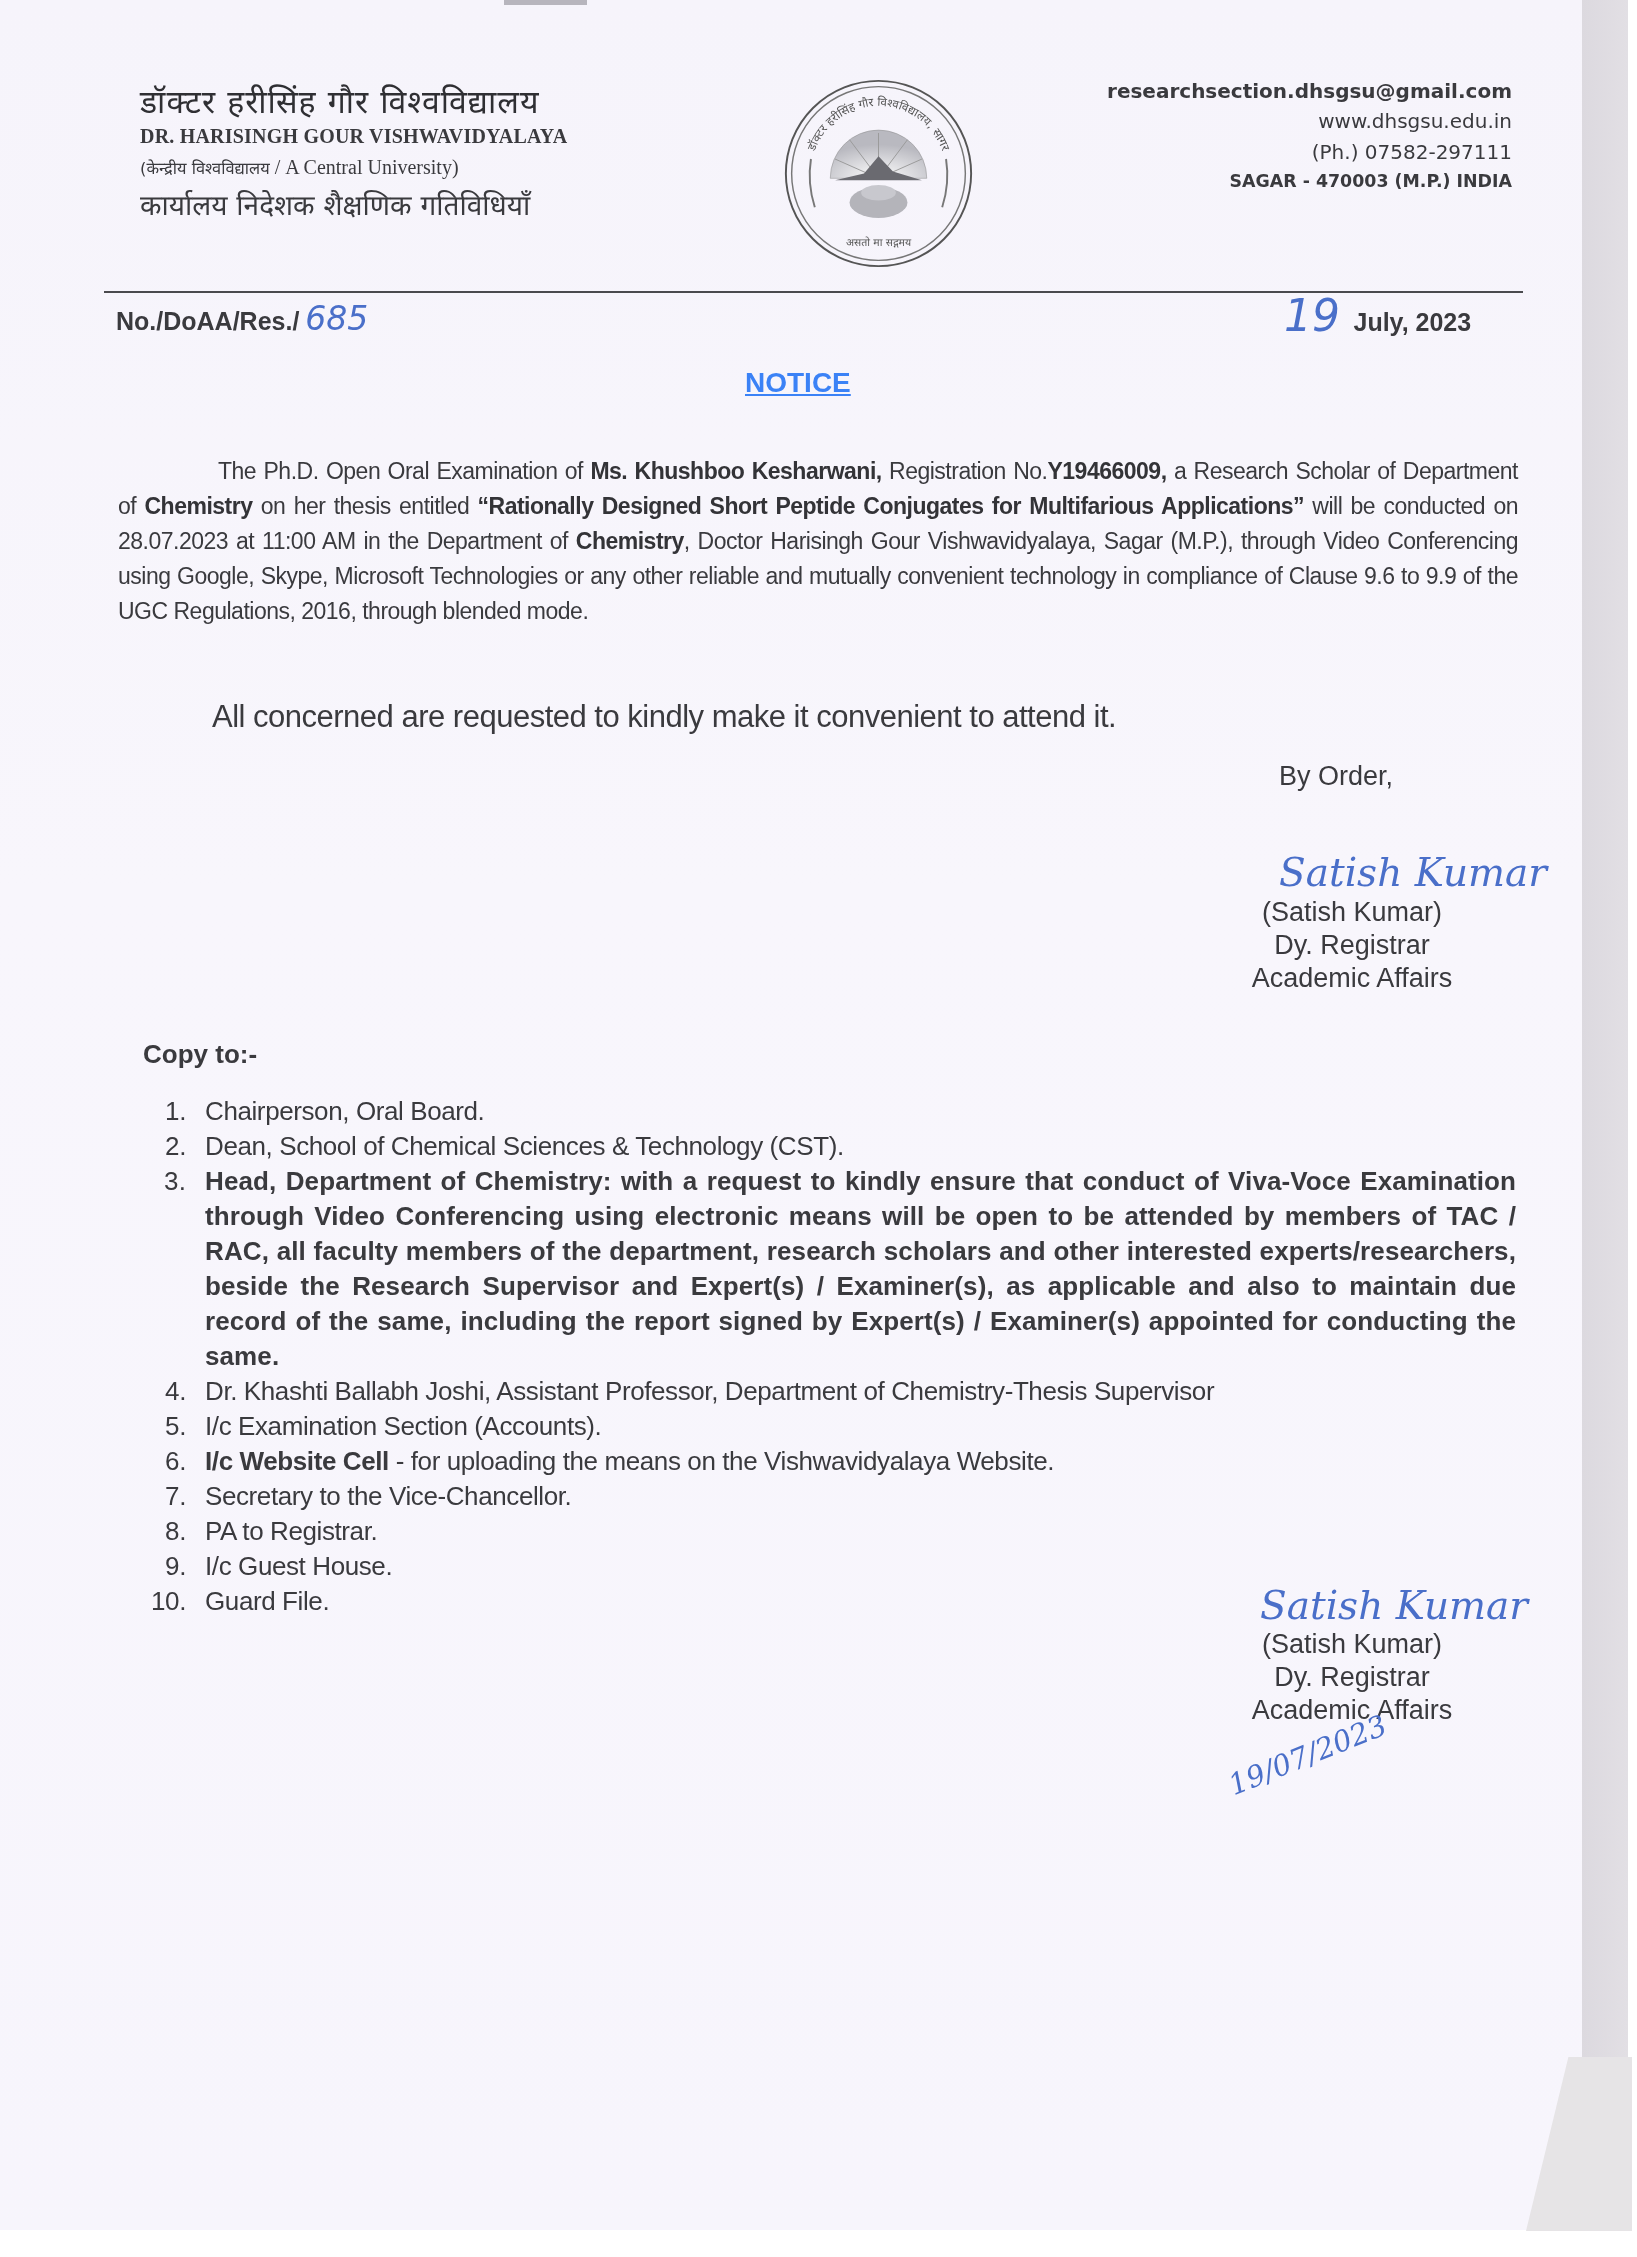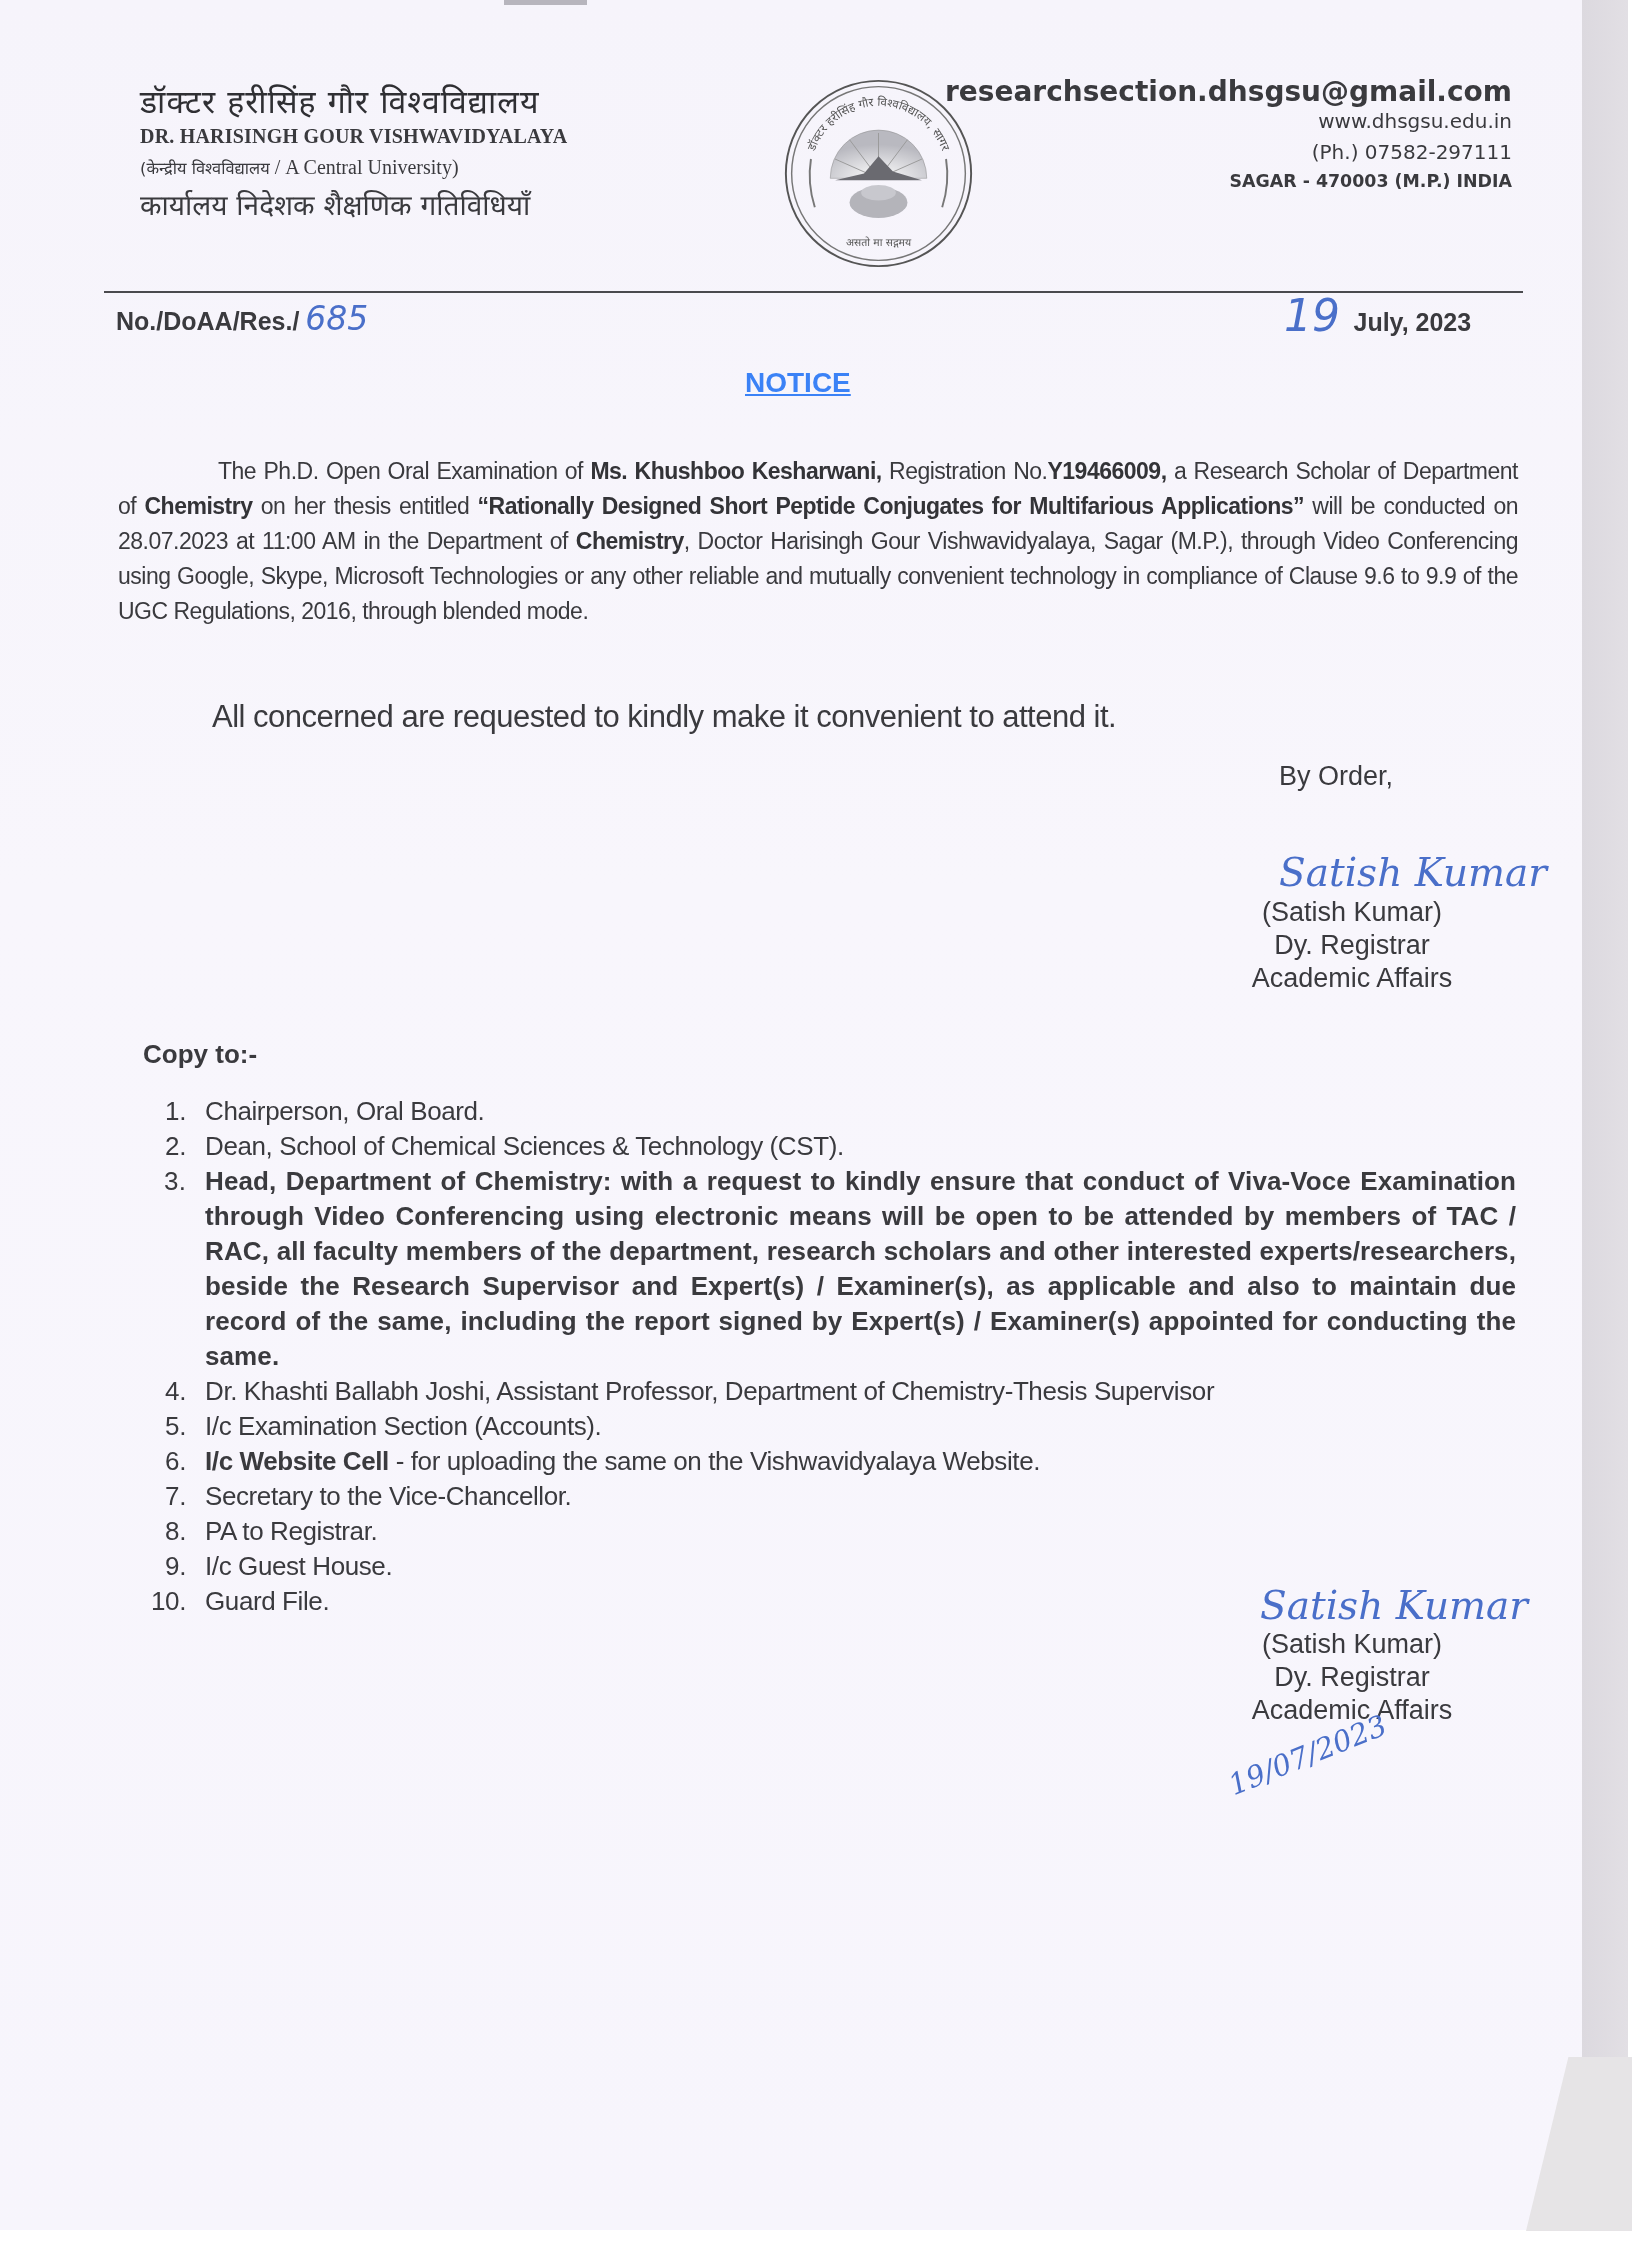--- a/index.html
+++ b/index.html
@@ -33,21 +33,21 @@
   .central-univ { font-family: "Liberation Serif", serif; font-size: 20px; color: #3a3a3e; line-height: 33px; }
   .central-univ .hin { font-family: "DejaVu Sans", sans-serif; font-size: 16.4px; }
   .hindi-office { font-family: "DejaVu Sans", sans-serif; font-size: 28px; color: #3a3a3e; line-height: 41px; font-weight: 300; }
   .eng-office { font-family: "Liberation Sans", sans-serif; font-size: 30px; color: #3a3a3e; line-height: 35px; }
 
   
   .logo { position: absolute; left: 782px; top: 77px; width: 193px; height: 193px; }
 
   
   .hdr-right { position: absolute; right: 126px; top: 77px; text-align: right; font-family: "DejaVu Sans", sans-serif; color: #3a3a3e; }
-  .hdr-right .email { font-weight: bold; font-size: 28px; line-height: 29px; }
+  .hdr-right .email { font-weight: bold; font-size: 20px; line-height: 29px; }
   .hdr-right .web { font-size: 20px; line-height: 31px; }
   .hdr-right .ph { font-size: 20px; line-height: 31px; }
   .hdr-right .addr { font-weight: bold; font-size: 17.4px; line-height: 27px; }
 
   .rule { position: absolute; left: 104px; top: 291px; width: 1419px; height: 1.9px; background: #4a4a4e; }
 
   .ref { position: absolute; left: 116px; top: 299px; font-size: 25px; font-weight: bold; color: #3a3a3e; }
   .ref .hand { font-family: "DejaVu Sans", sans-serif; font-weight: normal; color: #4a6fc9; font-size: 33px; margin-left: 5.8px; font-style: italic; }
   .date { position: absolute; left: 1284px; top: 290px; font-size: 25px; font-weight: bold; color: #3a3a3e; }
   .date .hand { font-family: "DejaVu Sans", sans-serif; font-weight: normal; color: #4a6fc9; font-size: 44px; margin-right: 13.5px; font-style: italic; }
@@ -158,21 +158,21 @@
   <div>Academic Affairs</div>
 </div>
 
 <div class="copy-to">Copy to:-</div>
 <ol class="copy-list">
   <li><span class="num">1.</span><span>Chairperson, Oral Board.</span></li>
   <li><span class="num">2.</span><span>Dean, School of Chemical Sciences &amp; Technology (CST).</span></li>
   <li class="bold-item"><span class="num" style="font-weight:normal">3.</span><span>Head, Department of Chemistry: with a request to kindly ensure that conduct of Viva-Voce Examination through Video Conferencing using electronic means will be open to be attended by members of TAC / RAC, all faculty members of the department, research scholars and other interested experts/researchers, beside the Research Supervisor and Expert(s) / Examiner(s), as applicable and also to maintain due record of the same, including the report signed by Expert(s) / Examiner(s) appointed for conducting the same.</span></li>
   <li><span class="num">4.</span><span>Dr. Khashti Ballabh Joshi, Assistant Professor, Department of Chemistry-Thesis Supervisor</span></li>
   <li><span class="num">5.</span><span>I/c Examination Section (Accounts).</span></li>
-  <li><span class="num">6.</span><b>I/c Website Cell</b><span> - for uploading the same on the Vishwavidyalaya Website.</span></li>
+  <li><span class="num">6.</span><b>I/c Website Cell</b><span> - for uploading the means on the Vishwavidyalaya Website.</span></li>
   <li><span class="num">7.</span><span>Secretary to the Vice-Chancellor.</span></li>
   <li><span class="num">8.</span><span>PA to Registrar.</span></li>
   <li><span class="num">9.</span><span>I/c Guest House.</span></li>
   <li><span class="num">10.</span><span>Guard File.</span></li>
 </ol>
 
 <div class="sig sig2">Satish Kumar</div>
 <div class="sig-block sig-block2">
   <div>(Satish Kumar)</div>
   <div>Dy. Registrar</div>

